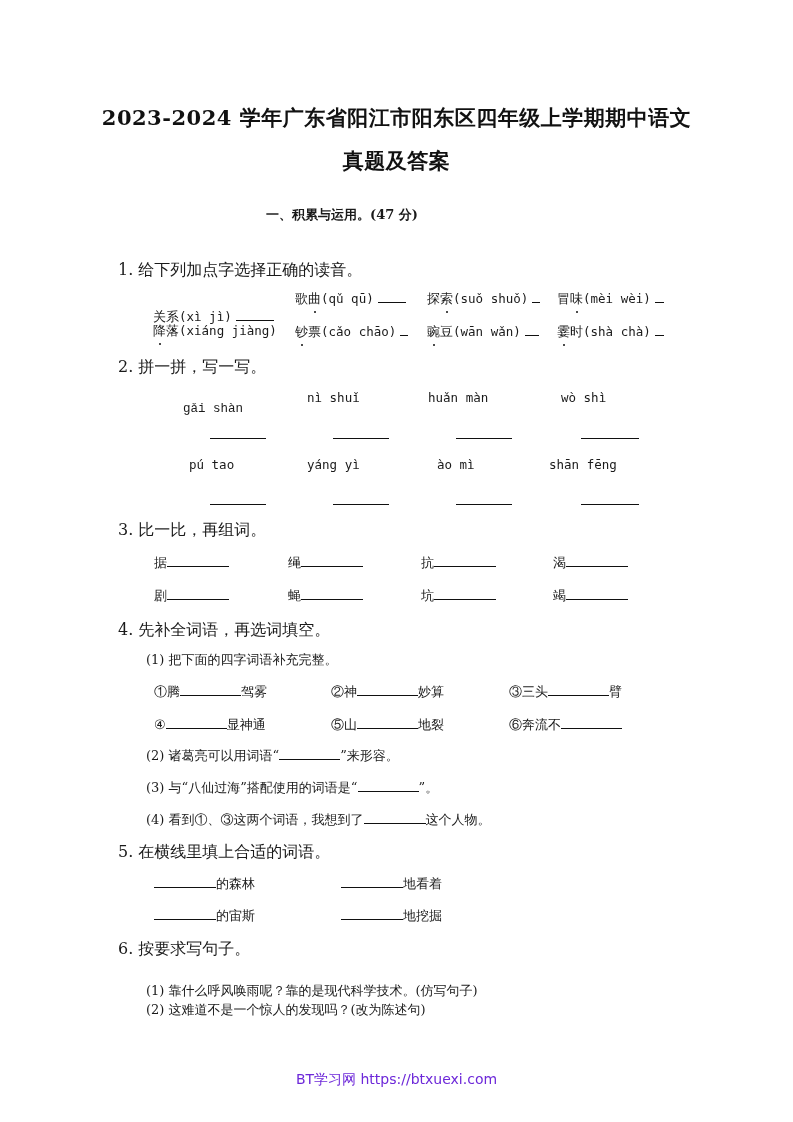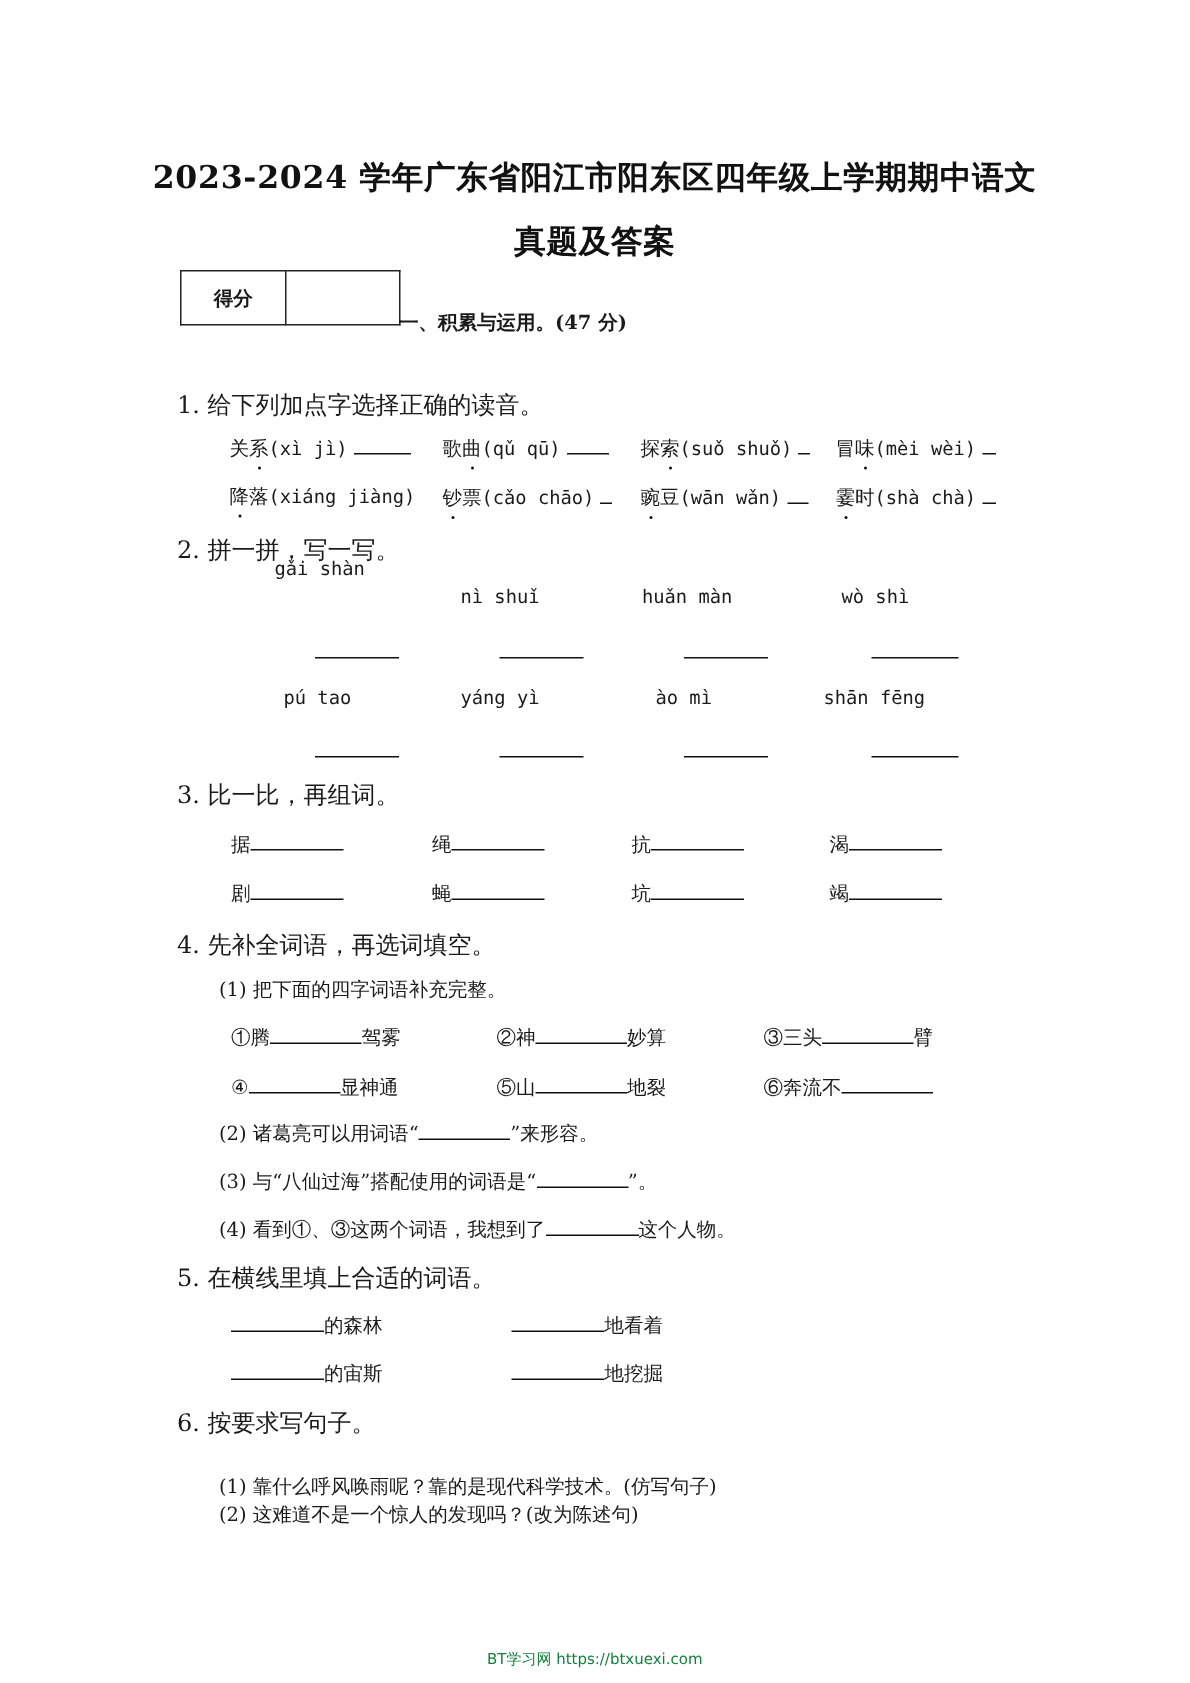--- a/index.html
+++ b/index.html
@@ -43,42 +43,38 @@
     .dot::after {
       content: ""; position: absolute; left: 50%; bottom: -5px;
       width: 2px; height: 2px; background: #111; border-radius: 50%;
       transform: translateX(-50%);
     }
     .pinyin { font-size: 12.5px; font-family: "DejaVu Sans Mono", "Liberation Mono", monospace; }
     .line { position: absolute; border-bottom: 1.2px solid #111; height: 0; }
     .footer {
       position: absolute; left: 0; width: 793px; top: 1071px; text-align: center;
       font-family: "DejaVu Sans", "Liberation Sans", sans-serif;
-      font-size: 10px; color: #15803d; margin-top: 28px;
+      font-size: 14px; color: #6d28d9;
     }
   </style>
 </head>
 <body>
 
 <div class="title" style="top:104px;">2023-2024 学年广东省阳江市阳东区四年级上学期期中语文</div>
 <div class="title" style="top:147px;">真题及答案</div>
 
 <table class="score-table">
   <tbody>
-  <tr>
-    <td class="lbl">得分</td>
-    <td class="val"></td>
-  </tr>
 </tbody>
   </table>
 <div class="abs section-head" style="left:266px; top:206px;">一、积累与运用。(47 分)</div>
 
 <div class="abs q" style="left:118px; top:260px;">1. 给下列加点字选择正确的读音。</div>
 
-<div class="abs sub" style="left:153px; top:289px;">
+<div class="abs sub" style="left:153px; top:307px;">
   <span>关</span><span class="dot">系</span><span class="pinyin">(xì jì)</span>
   <span class="blank" style="width:38px;"></span>
 </div>
 <div class="abs sub" style="left:295px; top:289px;">
   <span>歌</span><span class="dot">曲</span><span class="pinyin">(qǔ qū)</span>
   <span class="blank" style="width:28px;"></span>
 </div>
 <div class="abs sub" style="left:427px; top:289px;">
   <span>探</span><span class="dot">索</span><span class="pinyin">(suǒ shuǒ)</span>
   <span class="blank" style="width:8px;"></span>
@@ -99,21 +95,21 @@
   <span class="dot">豌</span><span>豆</span><span class="pinyin">(wān wǎn)</span>
   <span class="blank" style="width:14px;"></span>
 </div>
 <div class="abs sub" style="left:557px; top:322px;">
   <span class="dot">霎</span><span>时</span><span class="pinyin">(shà chà)</span>
   <span class="blank" style="width:9px;"></span>
 </div>
 
 <div class="abs q" style="left:118px; top:357px;">2. 拼一拼，写一写。</div>
 
-<div class="abs pinyin" style="left:183px; top:371px;">gǎi shàn</div>
+<div class="abs pinyin" style="left:183px; top:402px;font-family:Liberation Mono, monospace;">gǎi shàn</div>
 <div class="abs pinyin" style="left:307px; top:390px;">nì shuǐ</div>
 <div class="abs pinyin" style="left:428px; top:390px;">huǎn màn</div>
 <div class="abs pinyin" style="left:561px; top:390px;">wò shì</div>
 
 <div class="line" style="left:210px; top:438px; width:56px;"></div>
 <div class="line" style="left:333px; top:438px; width:56px;"></div>
 <div class="line" style="left:456px; top:438px; width:56px;"></div>
 <div class="line" style="left:581px; top:438px; width:58px;"></div>
 
 <div class="abs pinyin" style="left:189px; top:457px;">pú tao</div>

